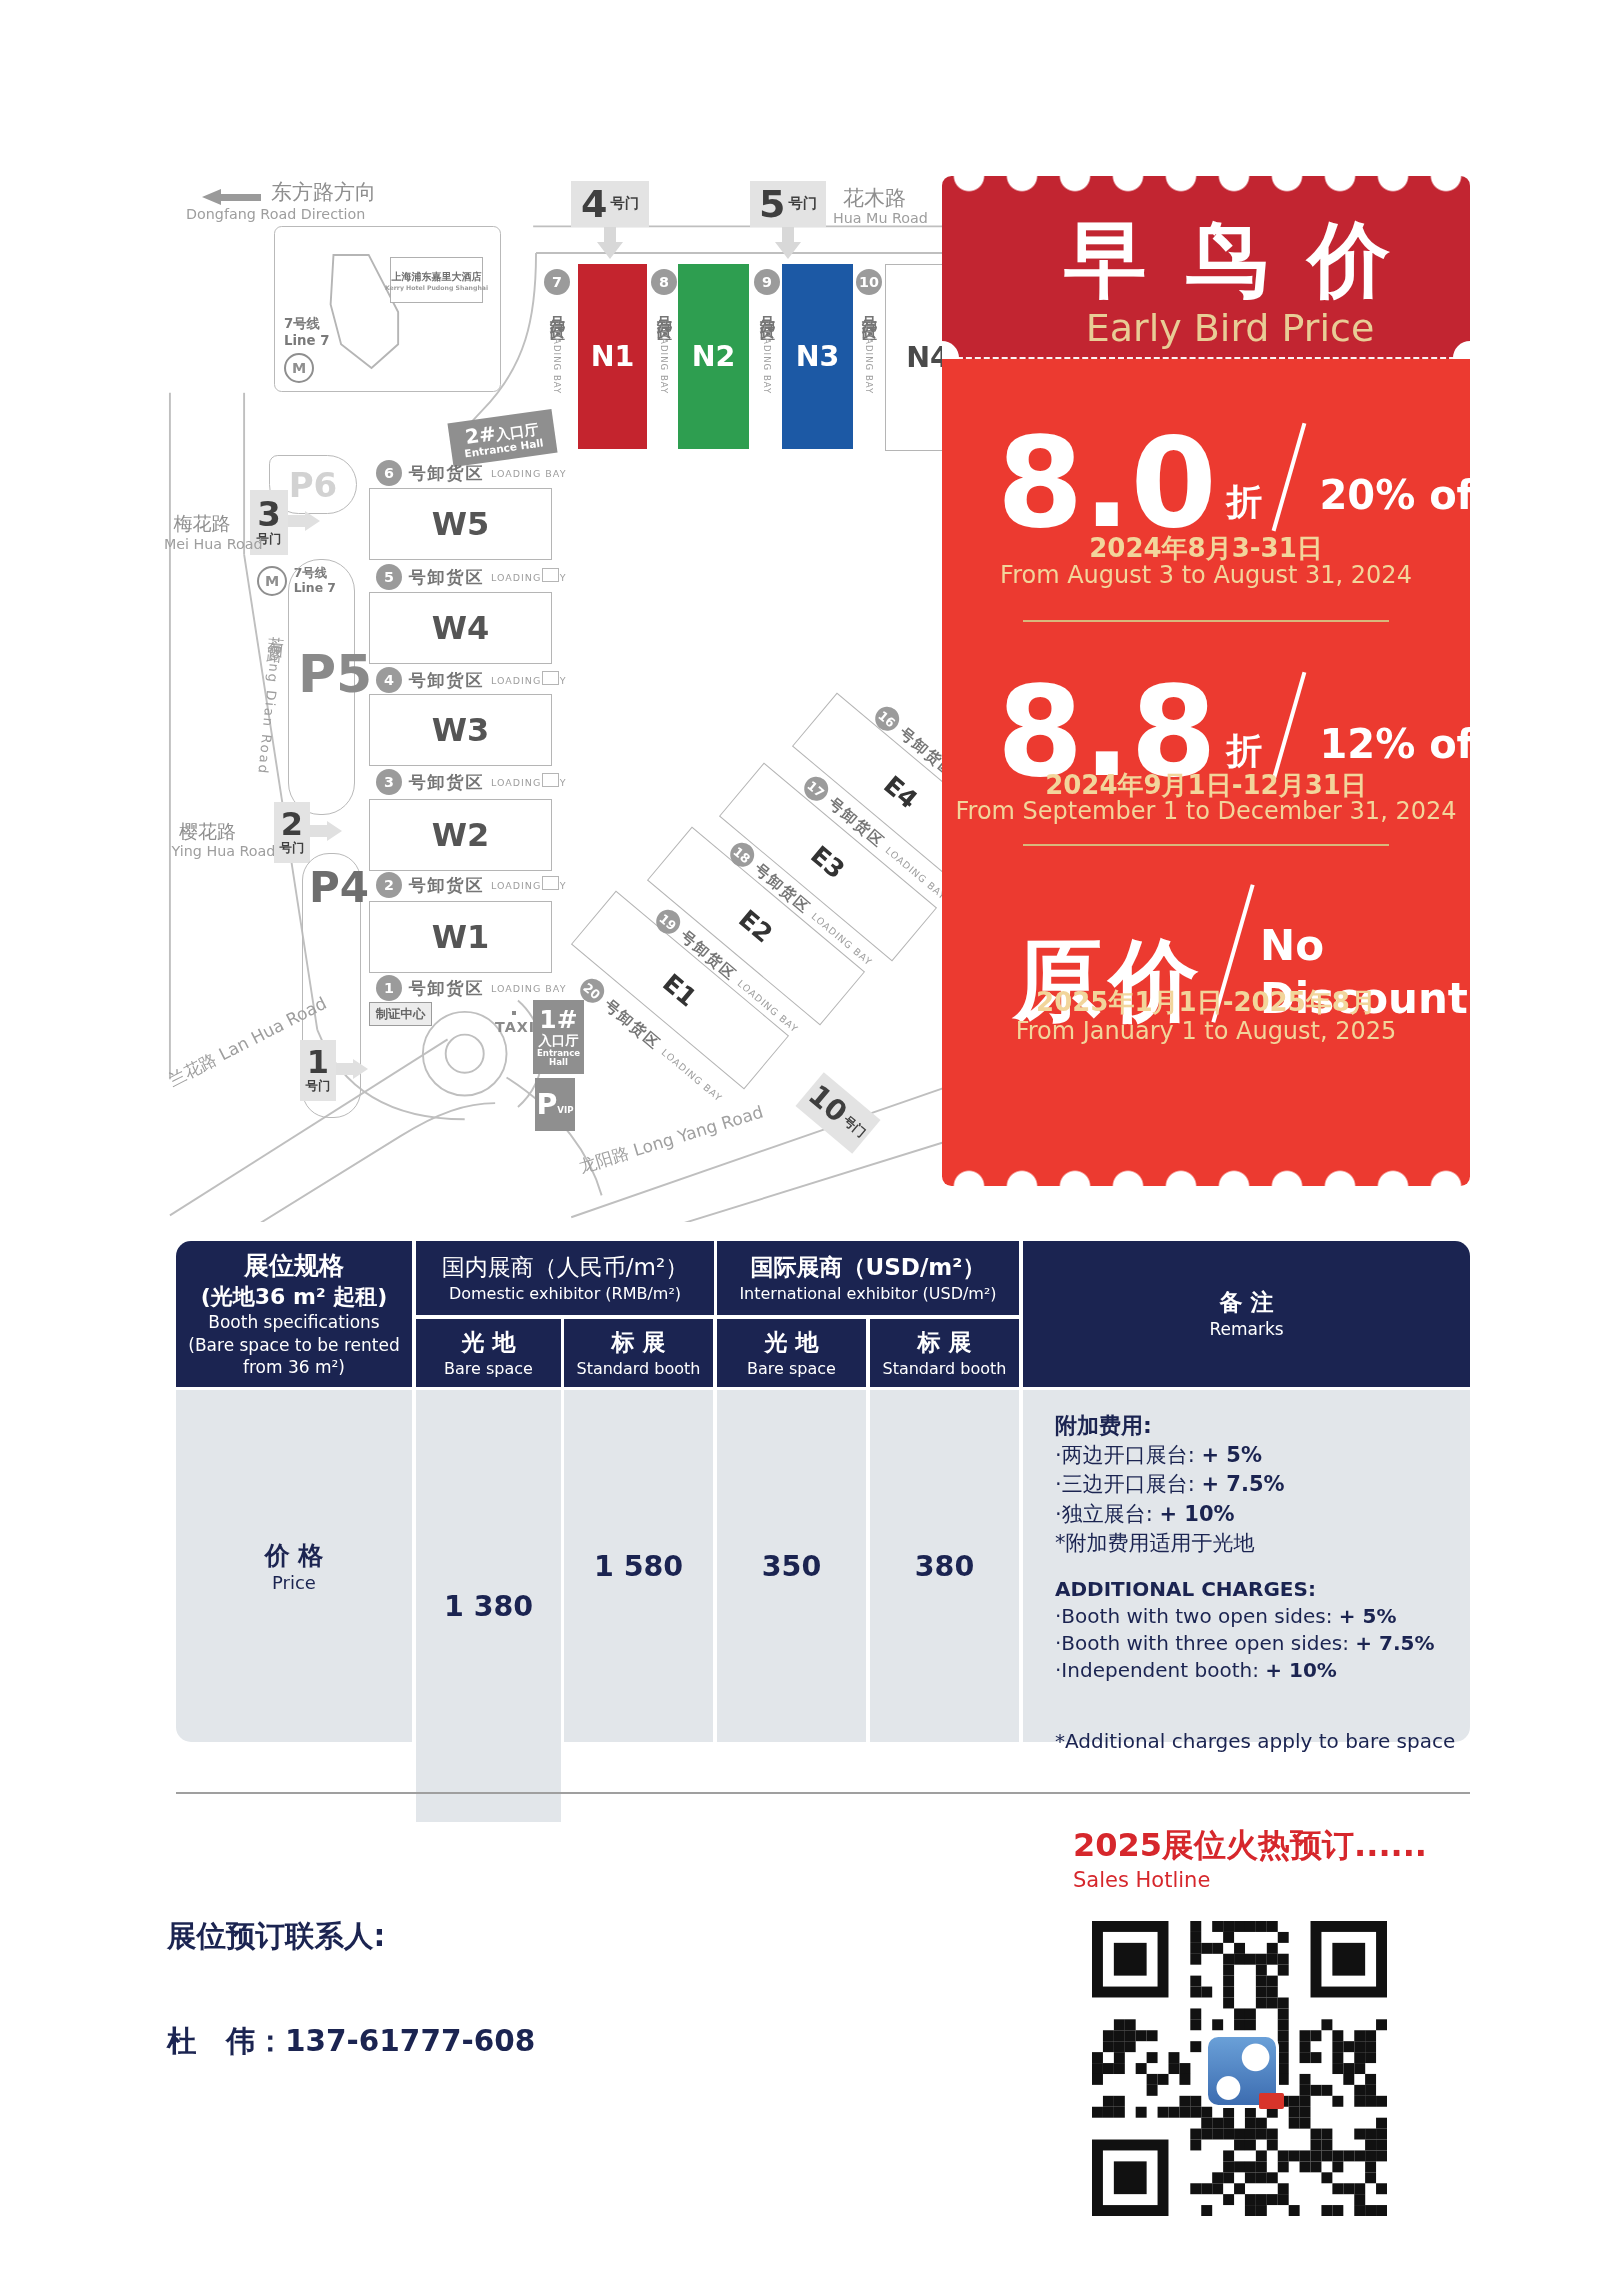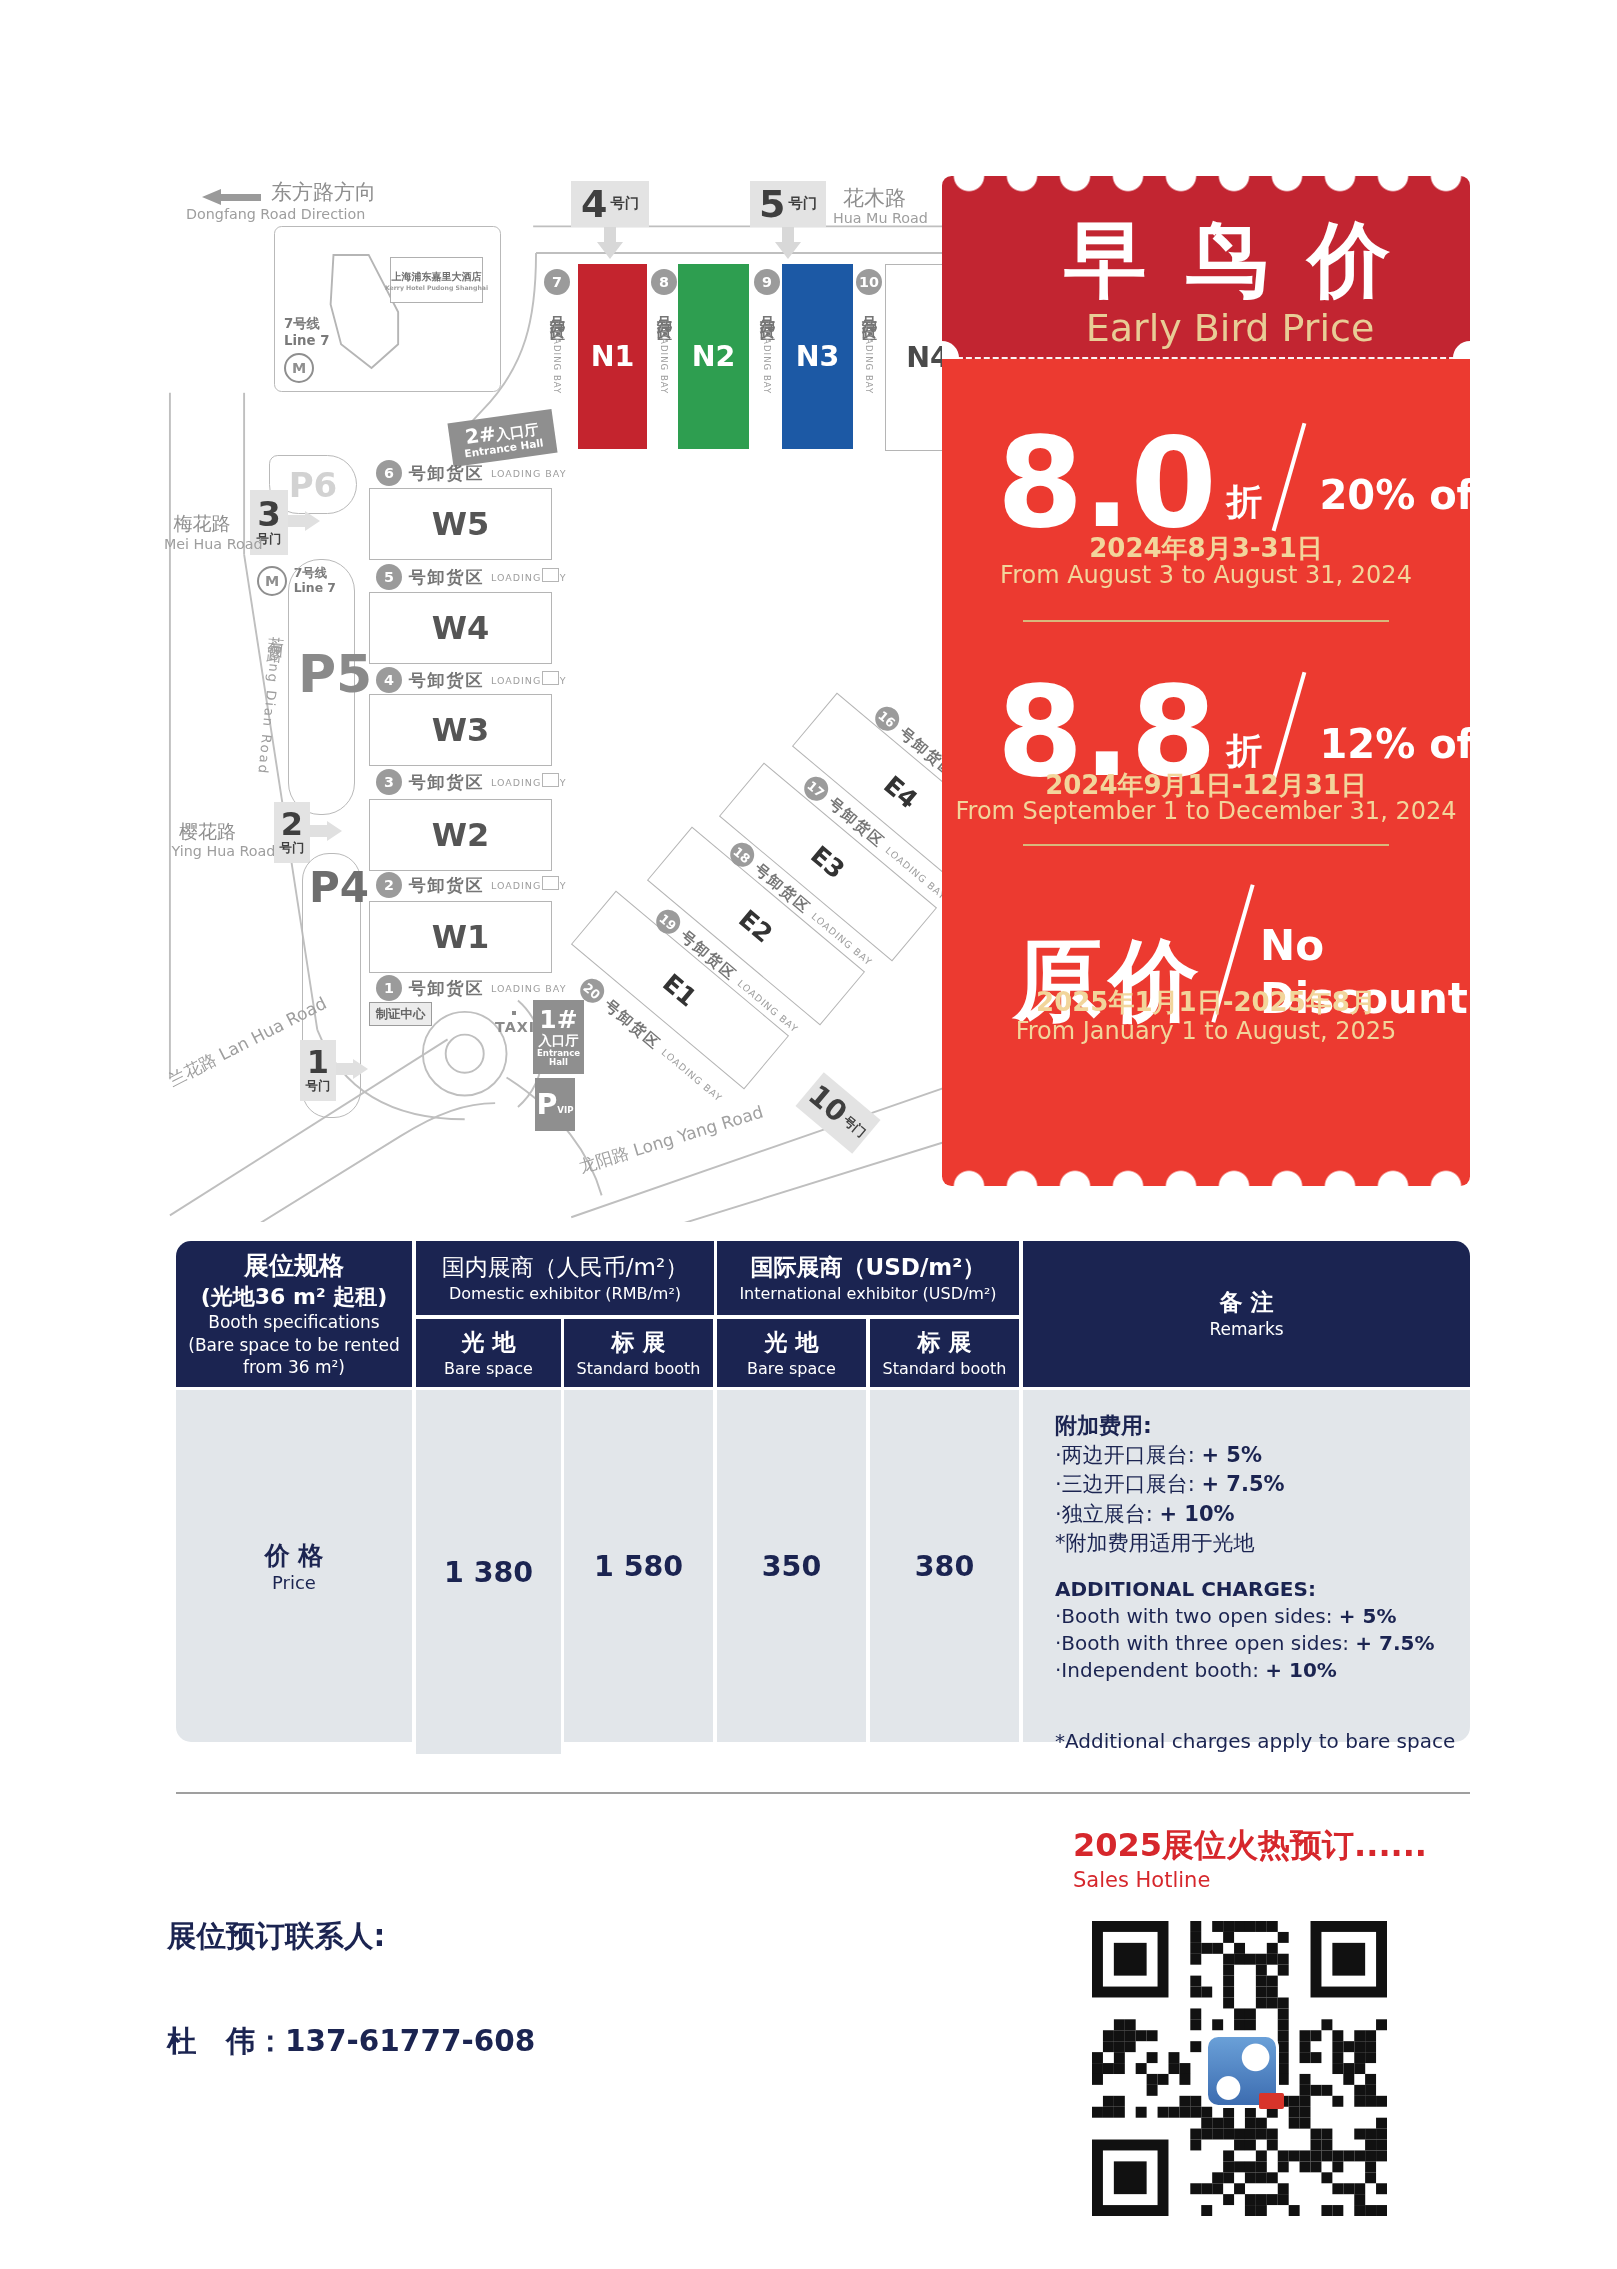--- a/index.html
+++ b/index.html
@@ -423,21 +423,21 @@
 
     <div class="abs th" style="left:847px;top:0;width:447px;height:146px;border-radius:0 15px 0 0;line-height:1.35;">
       <span style="font-size:23px;font-weight:bold;">备 注</span>
       <span style="font-size:17px;">Remarks</span>
     </div>
 
     <div class="abs tb cellc" style="left:0;top:149px;width:236px;height:352px;border-radius:0 0 0 15px;">
       <span style="font-size:25px;font-weight:bold;">价 格</span>
       <span style="font-size:18px;">Price</span>
     </div>
-    <div class="abs tb cellc" style="left:240px;top:149px;width:145px;height:364px;">
+    <div class="abs tb cellc" style="left:240px;top:149px;width:145px;height:432px;">
       <span style="font-size:28.5px;font-weight:bold;">1 380</span>
     </div>
     <div class="abs tb cellc" style="left:388px;top:149px;width:149px;height:352px;">
       <span style="font-size:28.5px;font-weight:bold;">1 580</span>
     </div>
     <div class="abs tb cellc" style="left:541px;top:149px;width:149px;height:352px;">
       <span style="font-size:28.5px;font-weight:bold;">350</span>
     </div>
     <div class="abs tb cellc" style="left:694px;top:149px;width:149px;height:352px;">
       <span style="font-size:28.5px;font-weight:bold;">380</span>

